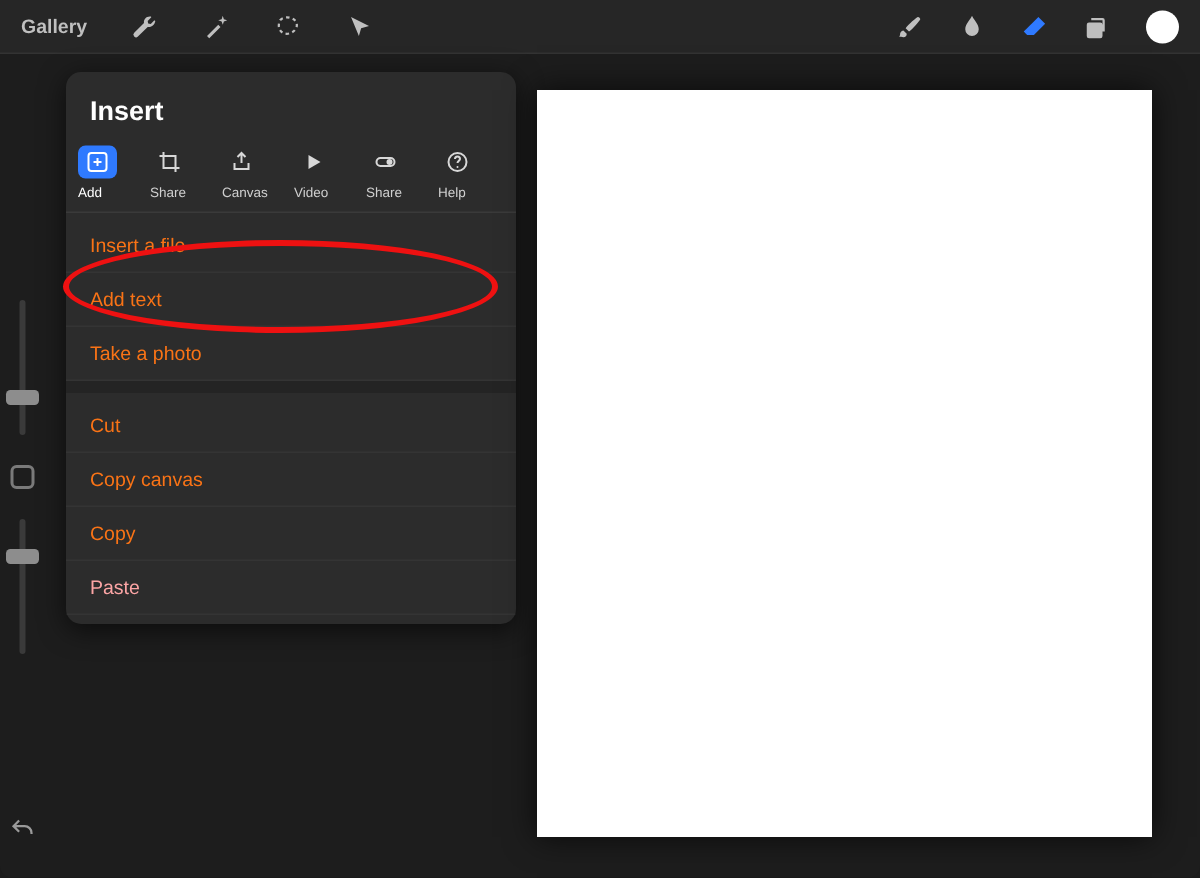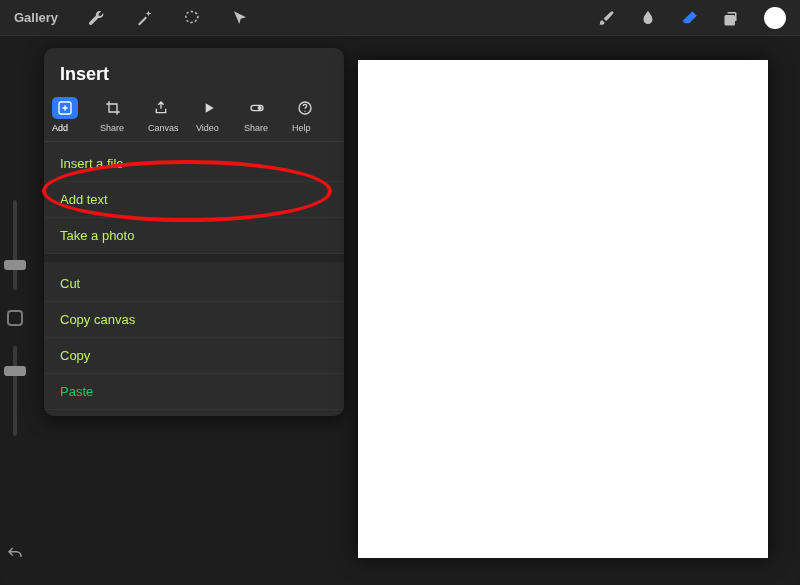--- a/index.html
+++ b/index.html
@@ -32,23 +32,23 @@
                gap:4px; cursor:pointer; }
   .panel-tab .tab-icon { width:26px; height:22px; border-radius:5px;
                          display:flex; align-items:center; justify-content:center; }
   .panel-tab .tab-icon svg { width:16px; height:16px; fill:#d8d8d8; }
   .panel-tab.active .tab-icon { background:#2f7aff; }
   .panel-tab.active .tab-icon svg { fill:#fff; }
   .panel-tab .tab-label { color:#cfcfcf; font-size:9px; }
   .panel-tab.active .tab-label { color:#fff; }
 
   .menu-group { padding-top:4px; }
-  .menu-item { color:#bef264; font-size:13px; padding:10px 16px; cursor:pointer;
+  .menu-item { color:#f97316; font-size:13px; padding:10px 16px; cursor:pointer;
                border-bottom:1px solid rgba(255,255,255,0.04); }
-  .menu-item.disabled { color:#22c55e; cursor:default; }
+  .menu-item.disabled { color:#fca5a5; cursor:default; }
   .menu-sep { height:8px; background:#242424; }
 
   
   .side-rail { position:absolute; left:0; top:200px; width:30px; height:300px;
                display:flex; flex-direction:column; align-items:center; gap:20px; }
   .rail-track { width:4px; height:90px; background:#3a3a3a; border-radius:2px; position:relative; }
   .rail-thumb { position:absolute; left:-9px; width:22px; height:10px; background:#8d8d8d; border-radius:3px; }
   .rail-thumb.t1 { top:60px; }
   .rail-thumb.t2 { top:20px; }
   .rail-square { width:16px; height:16px; border:2px solid #7a7a7a; border-radius:4px; }

